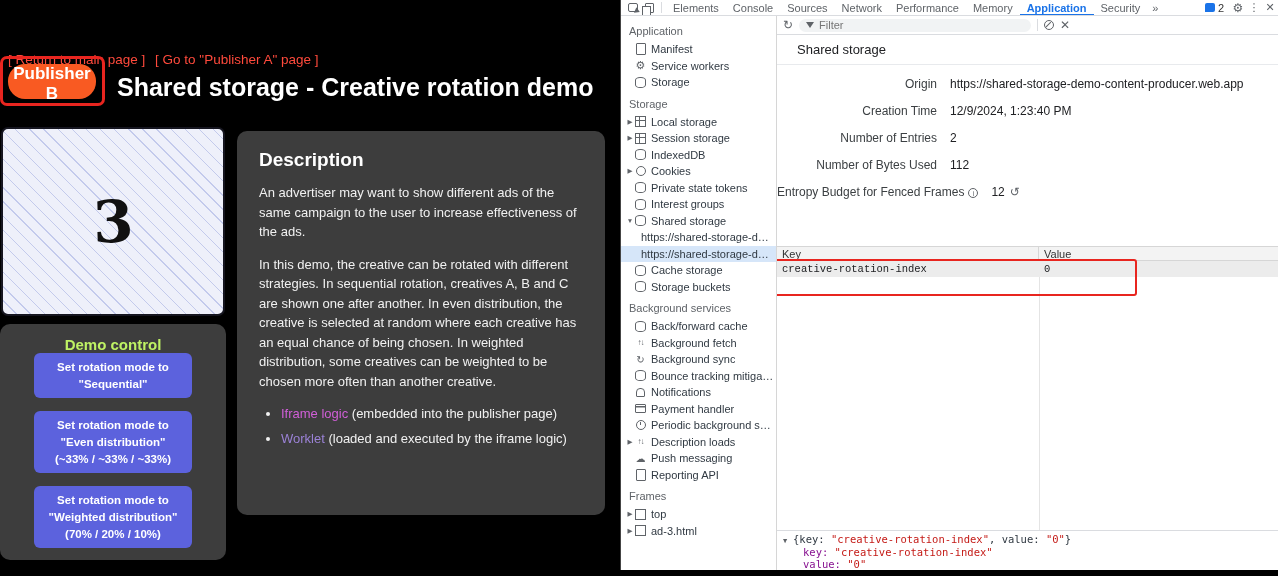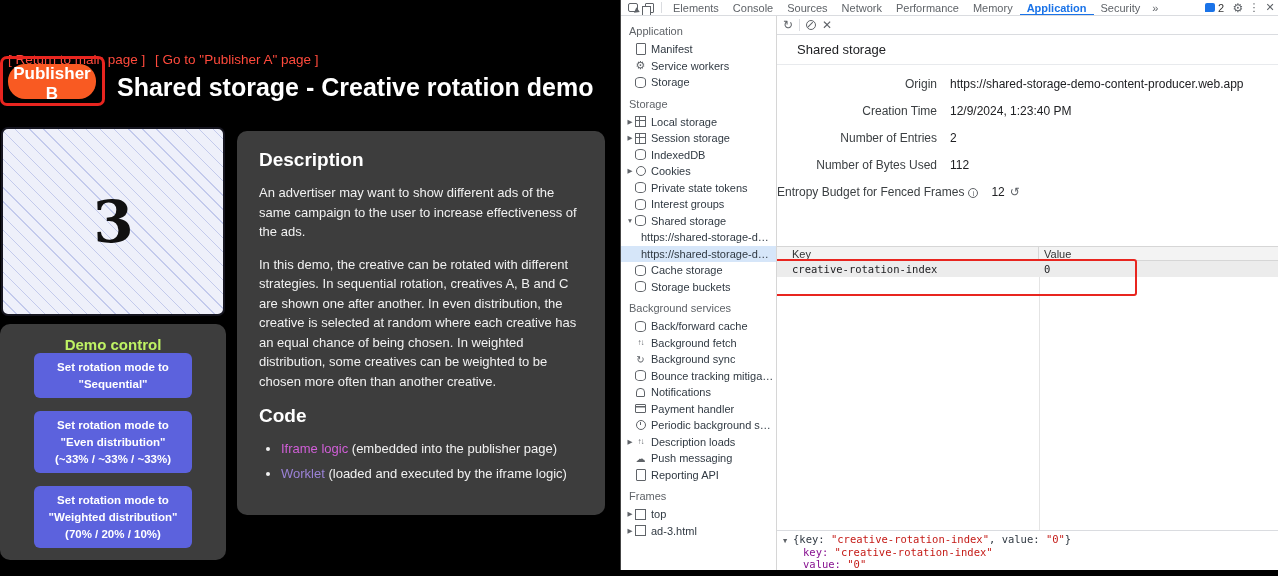--- a/index.html
+++ b/index.html
@@ -128,26 +128,26 @@
   .panel-title { flex: none; height: 30px; display: flex; align-items: center; padding-left: 20px; font-size: 13px; font-weight: 500; color: #202124; border-bottom: 1px solid #e8eaed; }
   .metadata { flex: none; padding-top: 6px; height: 140px; }
   .meta-row { display: flex; align-items: center; height: 26.8px; }
   .meta-label { flex: none; min-width: 160px; text-align: right; color: #3c4043; white-space: nowrap; }
   .meta-value { margin-left: 13px; color: #202124; white-space: nowrap; display: flex; align-items: center; gap: 5px; }
   .info-ic { display: inline-flex; width: 10px; height: 10px; border: 1px solid #5f6368; border-radius: 50%; font-size: 7px; align-items: center; justify-content: center; color: #5f6368; margin-left: 4px; }
   .reset-g { color: #5f6368; font-size: 12px; cursor: pointer; }
 
   .grid-wrap { flex: 1; display: flex; flex-direction: column; position: relative; margin-top: 41px; overflow: hidden; }
   .grid-head { flex: none; display: flex; height: 15px; background: #f3f3f3; border-top: 1px solid #d6d6d6; border-bottom: 1px solid #d6d6d6; font-size: 11px; color: #333; align-items: center; }
-  .gc-key { flex: none; width: 262px; padding-left: 15px; border-right: 1px solid #d6d6d6; height: 100%; display: flex; align-items: center; }
+  .gc-key { flex: none; width: 262px; padding-left: 5px; border-right: 1px solid #d6d6d6; height: 100%; display: flex; align-items: center; }
   .gc-val { flex: 1; padding-left: 5px; display: flex; align-items: center; height: 100%; }
   .grid-body { flex: 1; position: relative; font-family: "DejaVu Sans Mono", monospace; font-size: 10.5px; color: #202124; }
   .grid-body::before { content: ""; position: absolute; left: 262px; top: 0; bottom: 0; width: 1px; background: #e4e4e4; }
   .grid-row { display: flex; height: 15.5px; align-items: center; cursor: pointer; position: relative; }
-  .grid-row.sel { background: #ececec; }
+  .grid-row.sel { background: #ececec; font-family: Liberation Mono, monospace; }
   .ann-grid { left: -5px; top: 13px; width: 365px; height: 37px; border-width: 2.5px; border-radius: 3px; }
   .preview { flex: none; height: 40px; border-top: 1px solid #dadce0; font-family: "DejaVu Sans Mono", monospace; font-size: 10.5px; padding-top: 2px; overflow: hidden; }
   .pv-line { height: 12.5px; line-height: 12.5px; white-space: nowrap; padding-left: 26px; }
   .pv-line.first { padding-left: 6px; }
   .pv-exp { display: inline-block; font-size: 7px; color: #5f6368; width: 10px; }
   .pv-name { color: #881391; }
   .pv-str { color: #c41a16; }
   .pv-plain { color: #303942; }
 
   .bottom-strip { position: absolute; left: 0; top: 570px; width: 1278px; height: 6px; background: #000; }
@@ -180,21 +180,20 @@
 (~33% / ~33% / ~33%)</button>
       <button class="demo-btn">Set rotation mode to
 "Weighted distribution"
 (70% / 20% / 10%)</button>
     </div>
 
     <div class="desc-panel">
       <h2>Description</h2>
       <p>An advertiser may want to show different ads of the same campaign to the user to increase effectiveness of the ads.</p>
       <p>In this demo, the creative can be rotated with different strategies. In sequential rotation, creatives A, B and C are shown one after another. In even distribution, the creative is selected at random where each creative has an equal chance of being chosen. In weighted distribution, some creatives can be weighted to be chosen more often than another creative.</p>
-      <h2 class="code-head">Code</h2>
       <ul>
         <li><span class="lnk-iframe">Iframe logic</span><span> (embedded into the publisher page)</span></li>
         <li><span class="lnk-worklet">Worklet</span><span> (loaded and executed by the iframe logic)</span></li>
       </ul>
     </div>
   </div>
 
   <div class="devtools">
 
     <div class="dt-tabs">
@@ -358,20 +357,24 @@
         <div class="si">
             <span class="arr r"></span>
             <span class="ic ic-frame"></span>
             <span class="lbl">ad-3.html</span>
           </div>
       </div>
 
       <div class="dt-main">
         <div class="dt-toolbar">
           <span class="refresh-g">↻</span>
+          <span class="filter-box">
+            <span class="funnel"></span>
+            <input placeholder="Filter" style="">
+          </span>
           <span class="toolsep"></span>
           <span class="clear-ic"></span>
           <span class="x-g">✕</span>
         </div>
 
         <div class="panel-title">Shared storage</div>
 
         <div class="metadata">
           <div class="meta-row">
             <span class="meta-label">Origin</span>

